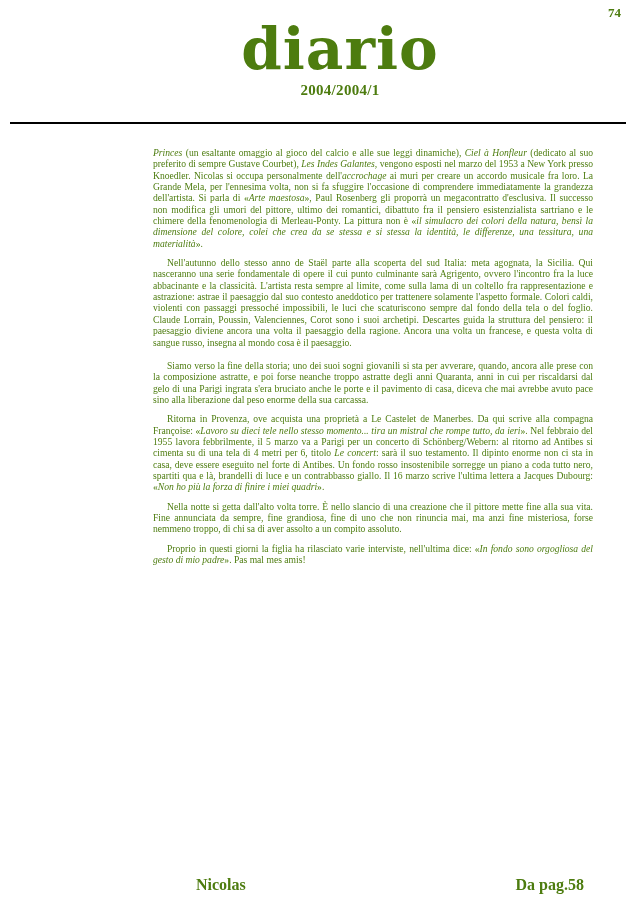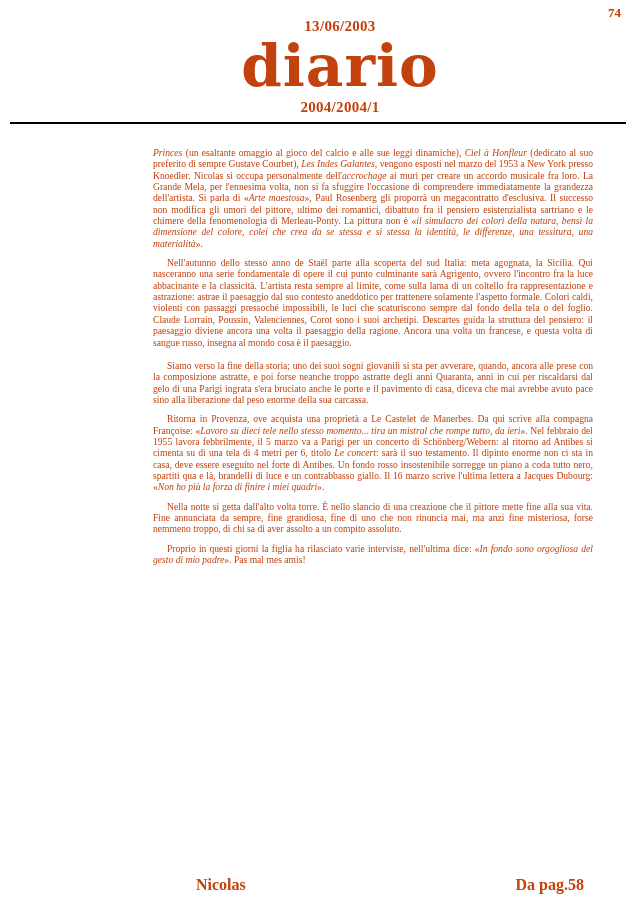--- a/index.html
+++ b/index.html
@@ -3,21 +3,21 @@
 <meta charset="utf-8">
 <style>
   html, body { margin: 0; padding: 0; background: #e8e8e8; }
   .page {
     position: relative;
     width: 636px;
     height: 900px;
     margin: 0 auto;
     background: #ffffff;
     font-family: "Liberation Serif", serif;
-    color: #c2410c;
+    color: #4d7c0f;
     overflow: hidden;
   }
   .page-number {
     position: absolute;
     top: 5px;
     right: 15px;
     font-size: 13px;
     font-weight: bold;
   }
   .masthead {
@@ -86,21 +86,20 @@
 </style>
 </head>
 <body>
 
 <div class="page">
 
   <div class="page-number">74</div>
 
   <header class="masthead">
     <div class="masthead-inner">
-      <div class="masthead-date">13/06/2003</div>
       <div class="masthead-logo">diario</div>
       <div class="masthead-issue">2004/2004/1</div>
     </div>
   </header>
 
   <div class="rule"></div>
 
   <main class="article" id="article">
       <p><em>Princes</em><span> (un esaltante omaggio al gioco del calcio e alle sue leggi dinamiche), </span><em>Ciel à Honfleur</em><span> (dedicato al suo preferito di sempre Gustave Courbet), </span><em>Les Indes Galantes</em><span>, vengono esposti nel marzo del 1953 a New York presso Knoedler. Nicolas si occupa personalmente dell'</span><em>accrochage</em><span> ai muri per creare un accordo musicale fra loro. La Grande Mela, per l'ennesima volta, non si fa sfuggire l'occasione di comprendere immediatamente la grandezza dell'artista. Si parla di «</span><em>Arte maestosa</em><span>», Paul Rosenberg gli proporrà un megacontratto d'esclusiva. Il successo non modifica gli umori del pittore, ultimo dei romantici, dibattuto fra il pensiero esistenzialista sartriano e le chimere della fenomenologia di Merleau-Ponty. La pittura non è «</span><em>il simulacro dei colori della natura, bensì la dimensione del colore, colei che crea da se stessa e si stessa la identità, le differenze, una tessitura, una materialità</em><span>».</span></p>
       <p class="indent"><span>Nell'autunno dello stesso anno de Staël parte alla scoperta del sud Italia: meta agognata, la Sicilia. Qui nasceranno una serie fondamentale di opere il cui punto culminante sarà Agrigento, ovvero l'incontro fra la luce abbacinante e la classicità. L'artista resta sempre al limite, come sulla lama di un coltello fra rappresentazione e astrazione: astrae il paesaggio dal suo contesto aneddotico per trattenere solamente l'aspetto formale. Colori caldi, violenti con passaggi pressoché impossibili, le luci che scaturiscono sempre dal fondo della tela o del foglio. Claude Lorrain, Poussin, Valenciennes, Corot sono i suoi archetipi. Descartes guida la struttura del pensiero: il paesaggio diviene ancora una volta il paesaggio della ragione. Ancora una volta un francese, e questa volta di sangue russo, insegna al mondo cosa è il paesaggio.</span></p>

